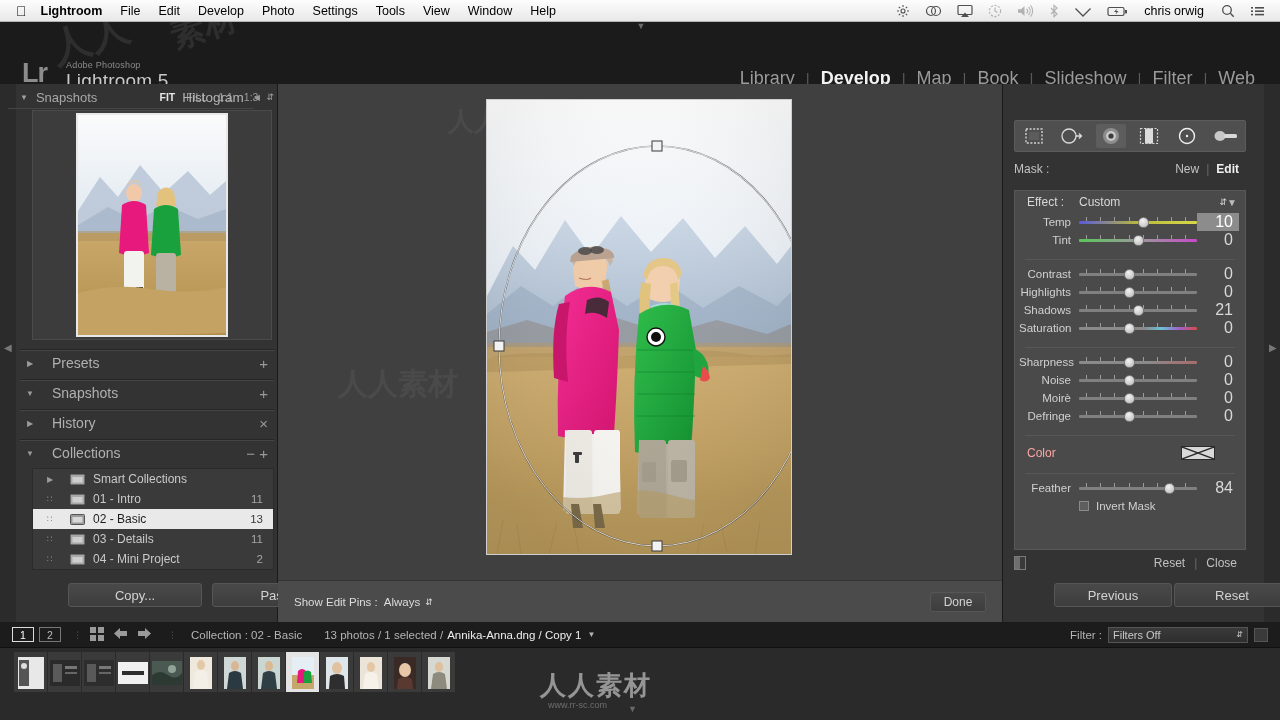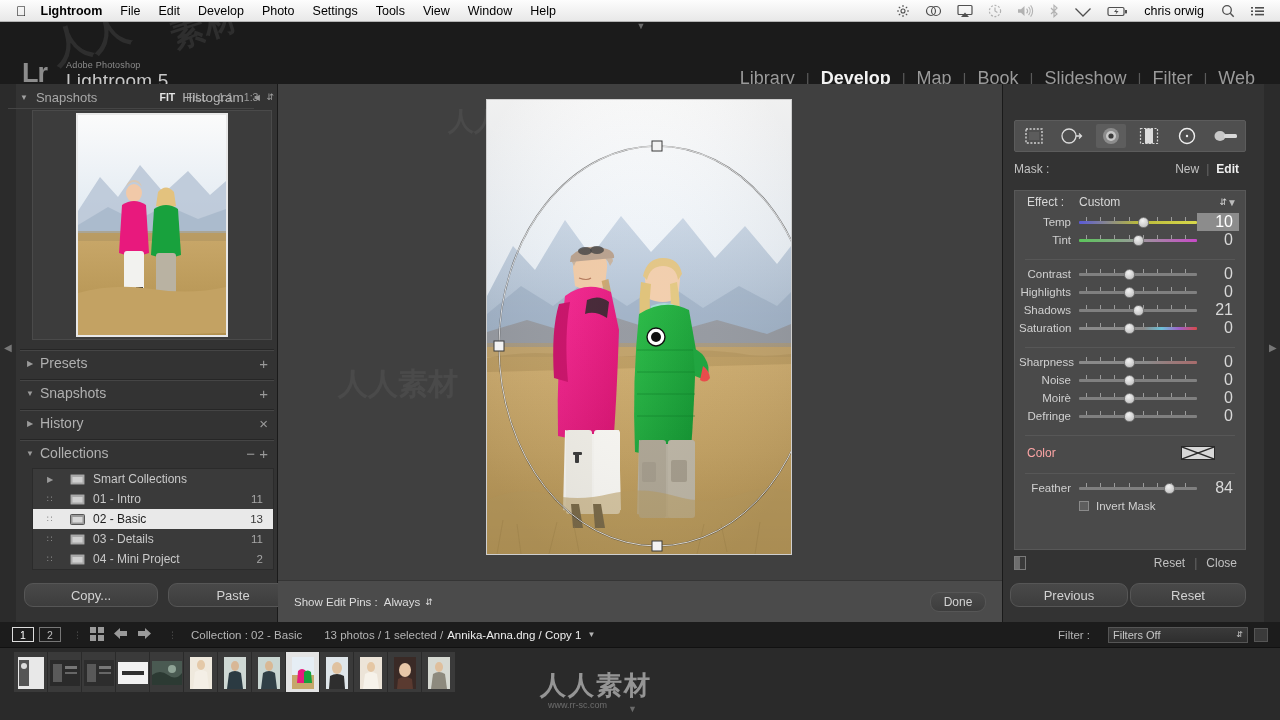--- a/index.html
+++ b/index.html
@@ -52,38 +52,38 @@
   #navhdr .updn { margin-left:8px; font-size:9px; color:#a0a0a0; }
 
   #navbox { position:absolute; left:32px; top:110px; width:240px; height:230px;
     background:#3c3c3c; border:1px solid #4a4a4a; }
   #navimg { position:absolute; left:76px; top:113px; width:152px; height:224px;
     border:2px solid #e8e8e8; overflow:hidden; background:#c8d4e0; }
 
   .sect { position:absolute; left:20px; width:254px; }
   .sect .hd { height:24px; display:flex; align-items:center; color:#b0b0b0; font-size:14px; }
   .sect .hd .tri { color:#9a9a9a; font-size:8px; width:20px; text-align:center; }
-  .sect .hd .lbl { flex:1; }
+  .sect .hd .lbl { flex:1;margin-left:12px; }
   .sect .hd .act { color:#9a9a9a; font-size:15px; padding-right:6px; }
   .sect .line { height:2px; background:#262626; border-bottom:1px solid #454545; }
 
   #colllist { position:absolute; left:32px; top:468px; width:242px; background:#3a3a3a;
     border:1px solid #2b2b2b; }
   .crow { height:20px; display:flex; align-items:center; color:#c9c9c9; font-size:12px; }
   .crow.sel { background:#e9e9e9; color:#1d1d1d; }
   .crow .dots { width:34px; text-align:center; color:#8a8a8a; font-size:9px; letter-spacing:1px; }
   .crow .tri { width:34px; text-align:center; color:#9a9a9a; font-size:8px; }
   .crow .fi { width:20px; display:flex; align-items:center; justify-content:center; }
   .crow .cl { flex:1; padding-left:6px; }
   .crow .cn { padding-right:10px; color:#a6a6a6; font-size:11.5px; }
   .crow.sel .cn { color:#3a3a3a; }
 
   .lrbtn { background:linear-gradient(#494949,#3d3d3d); border:1px solid #565656;
-    border-radius:9px; color:#d2d2d2; font-size:13px; display:flex;
-    align-items:center; justify-content:center; }
+    border-radius:3px; color:#d2d2d2; font-size:13px; display:flex;
+    align-items:center; justify-content:center;margin-left:44px; }
   #copybtn { position:absolute; left:24px; top:583px; width:134px; height:24px; }
   #pastebtn { position:absolute; left:168px; top:583px; width:130px; height:24px; }
 
   
   #center { position:absolute; left:278px; top:0; width:724px; height:538px; background:#404040; }
   #photoframe { position:absolute; left:208px; top:15px; width:306px; height:456px;
     background:#fff; border:1px solid #cfcfcf; overflow:hidden; }
   #toolbar { position:absolute; left:0; bottom:0; width:724px; height:42px;
     background:#4b4b4b; border-top:1px solid #353535; display:flex; align-items:center;
     padding:0 16px; color:#dcdcdc; font-size:11.5px; }
@@ -163,21 +163,21 @@
     background:#1c1c1c; display:flex; align-items:center; padding:0 12px;
     color:#b4b4b4; font-size:11.5px; border-bottom:1px solid #111; }
   .pgbox { width:22px; height:15px; border:1px solid #777; color:#bdbdbd;
     font-size:10.5px; display:flex; align-items:center; justify-content:center; margin-right:5px; }
   .pgbox.on { border-color:#ddd; color:#fff; }
   #status .dots { color:#555; margin:0 7px; letter-spacing:1px; font-size:9px; }
   #status .sp { flex:1; }
   #status .file { color:#eee; }
   #filtersel { width:140px; height:16px; background:linear-gradient(#3a3a3a,#2e2e2e);
     border:1px solid #555; color:#c8c8c8; font-size:11px; display:flex;
-    align-items:center; padding:0 4px; margin-left:18px; }
+    align-items:center; padding:0 4px; margin-left:6px; }
   #filtersel .sp { flex:1; }
   #filtersel .ar { font-size:8px; }
   #filterlock { width:14px; height:14px; background:#3a3a3a; border:1px solid #555; margin-left:6px; }
 
   
   #filmstrip { position:absolute; left:0; top:648px; width:1280px; height:72px;
     background:#2a2a2a; }
   #fsinner { position:absolute; left:14px; top:4px; height:42px; display:flex; }
   .fcell { width:34px; height:42px; background:#3a3a3a; border-right:1px solid #2a2a2a;
     display:flex; align-items:center; justify-content:center; }

